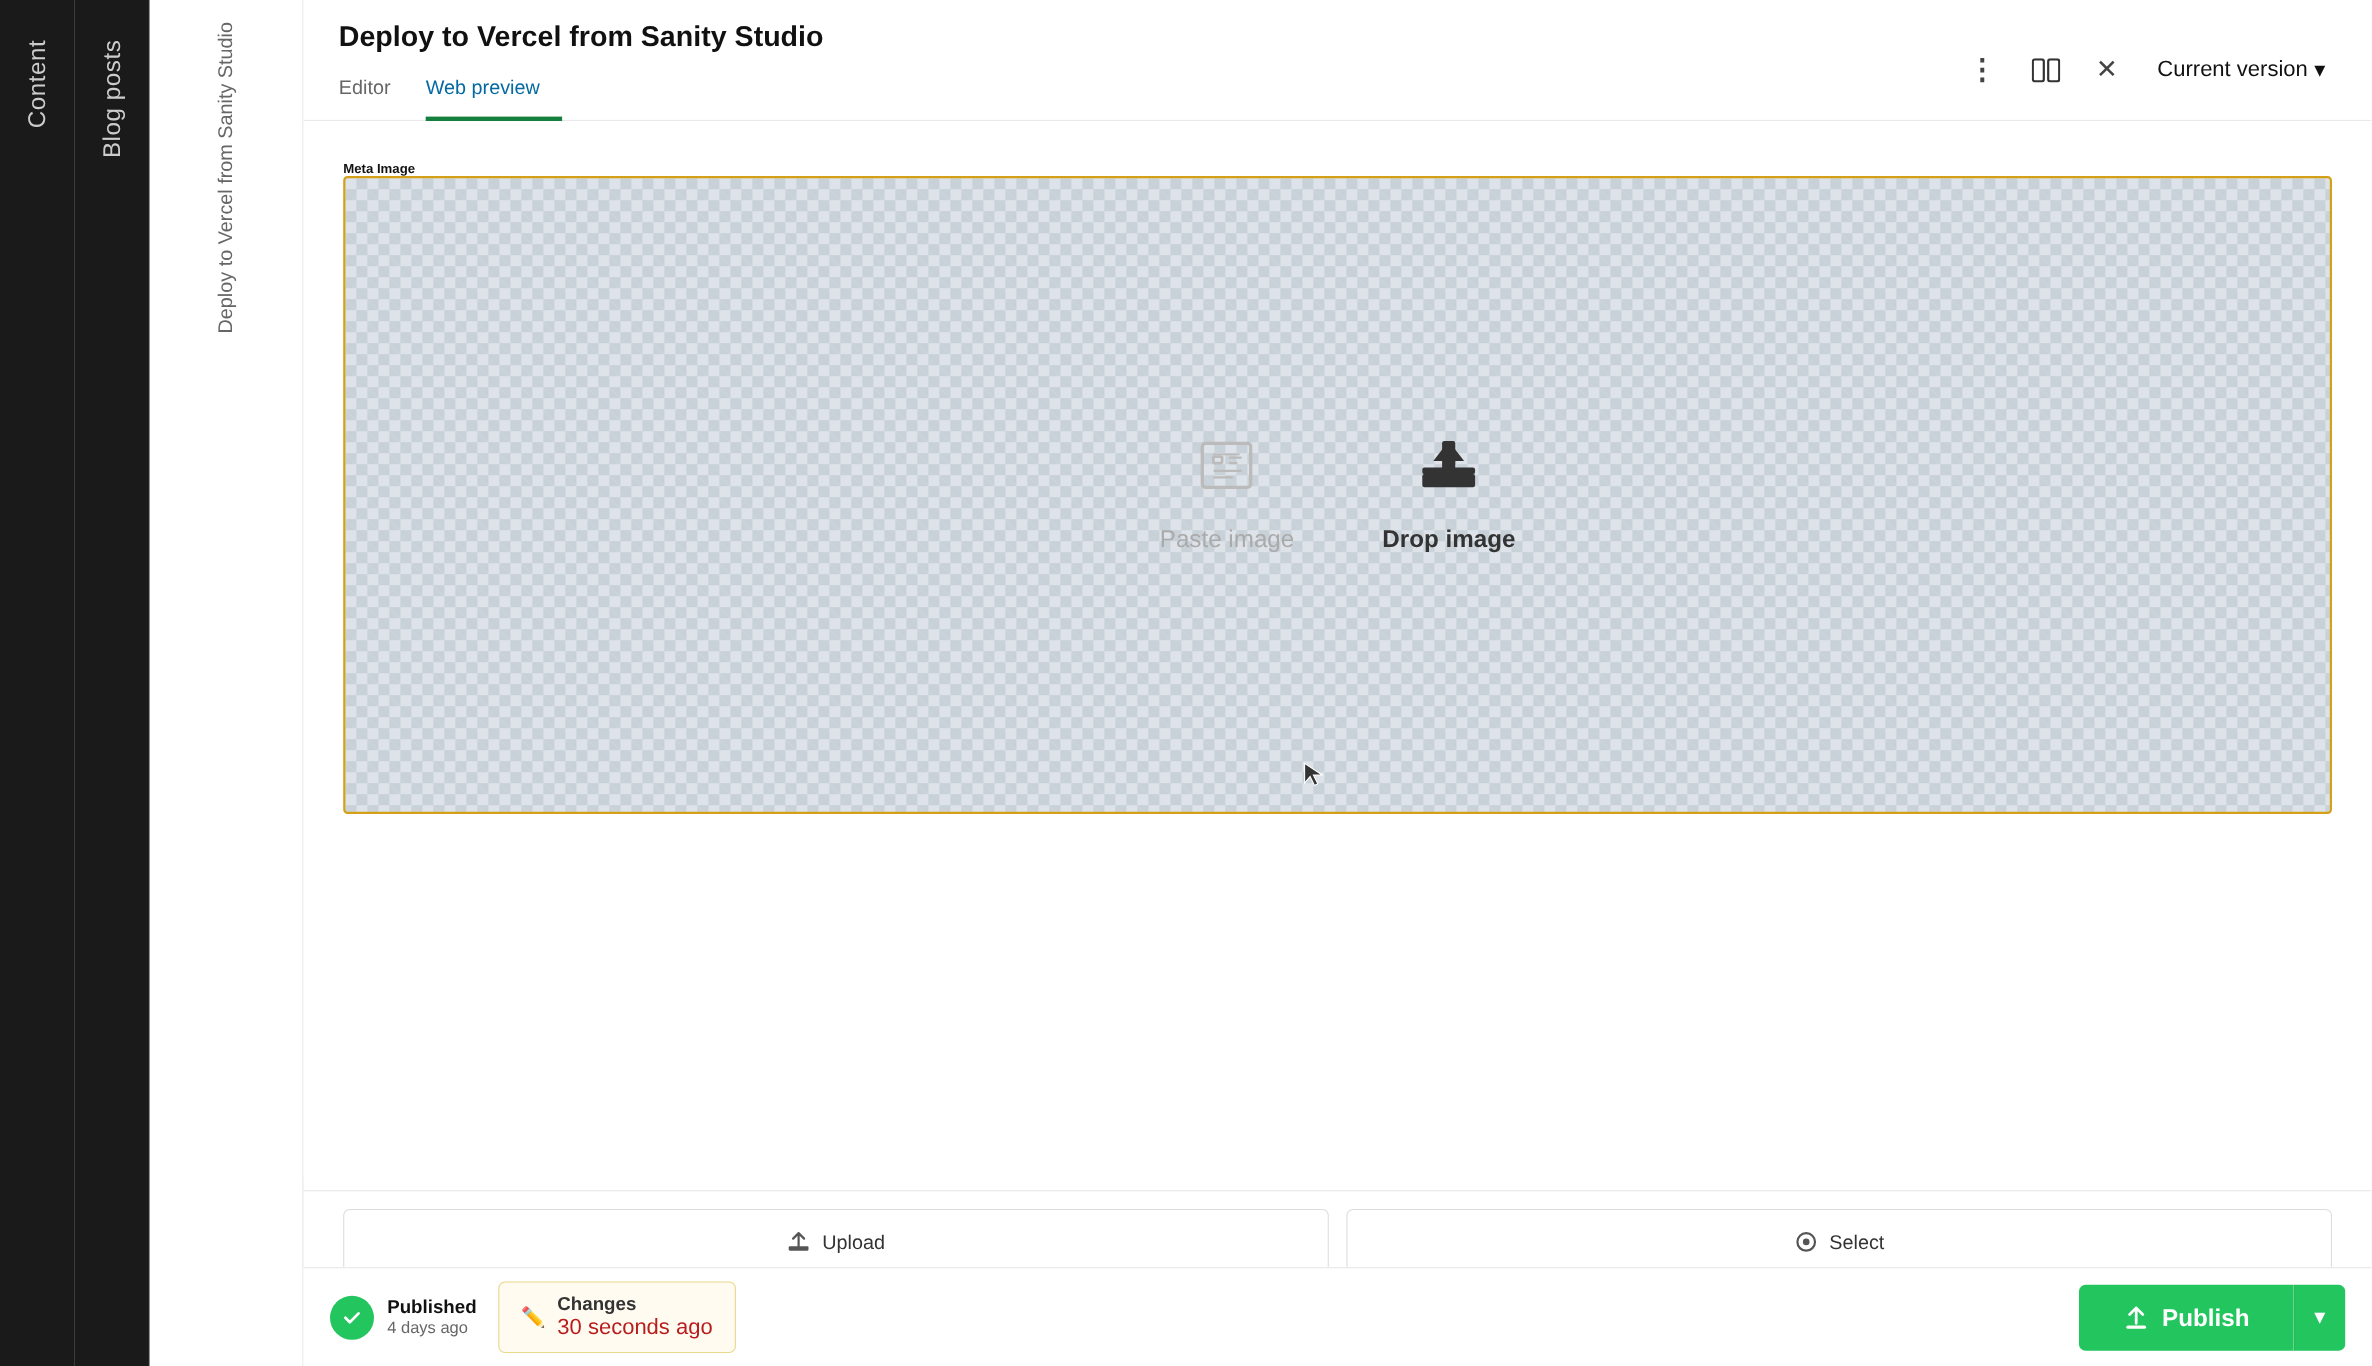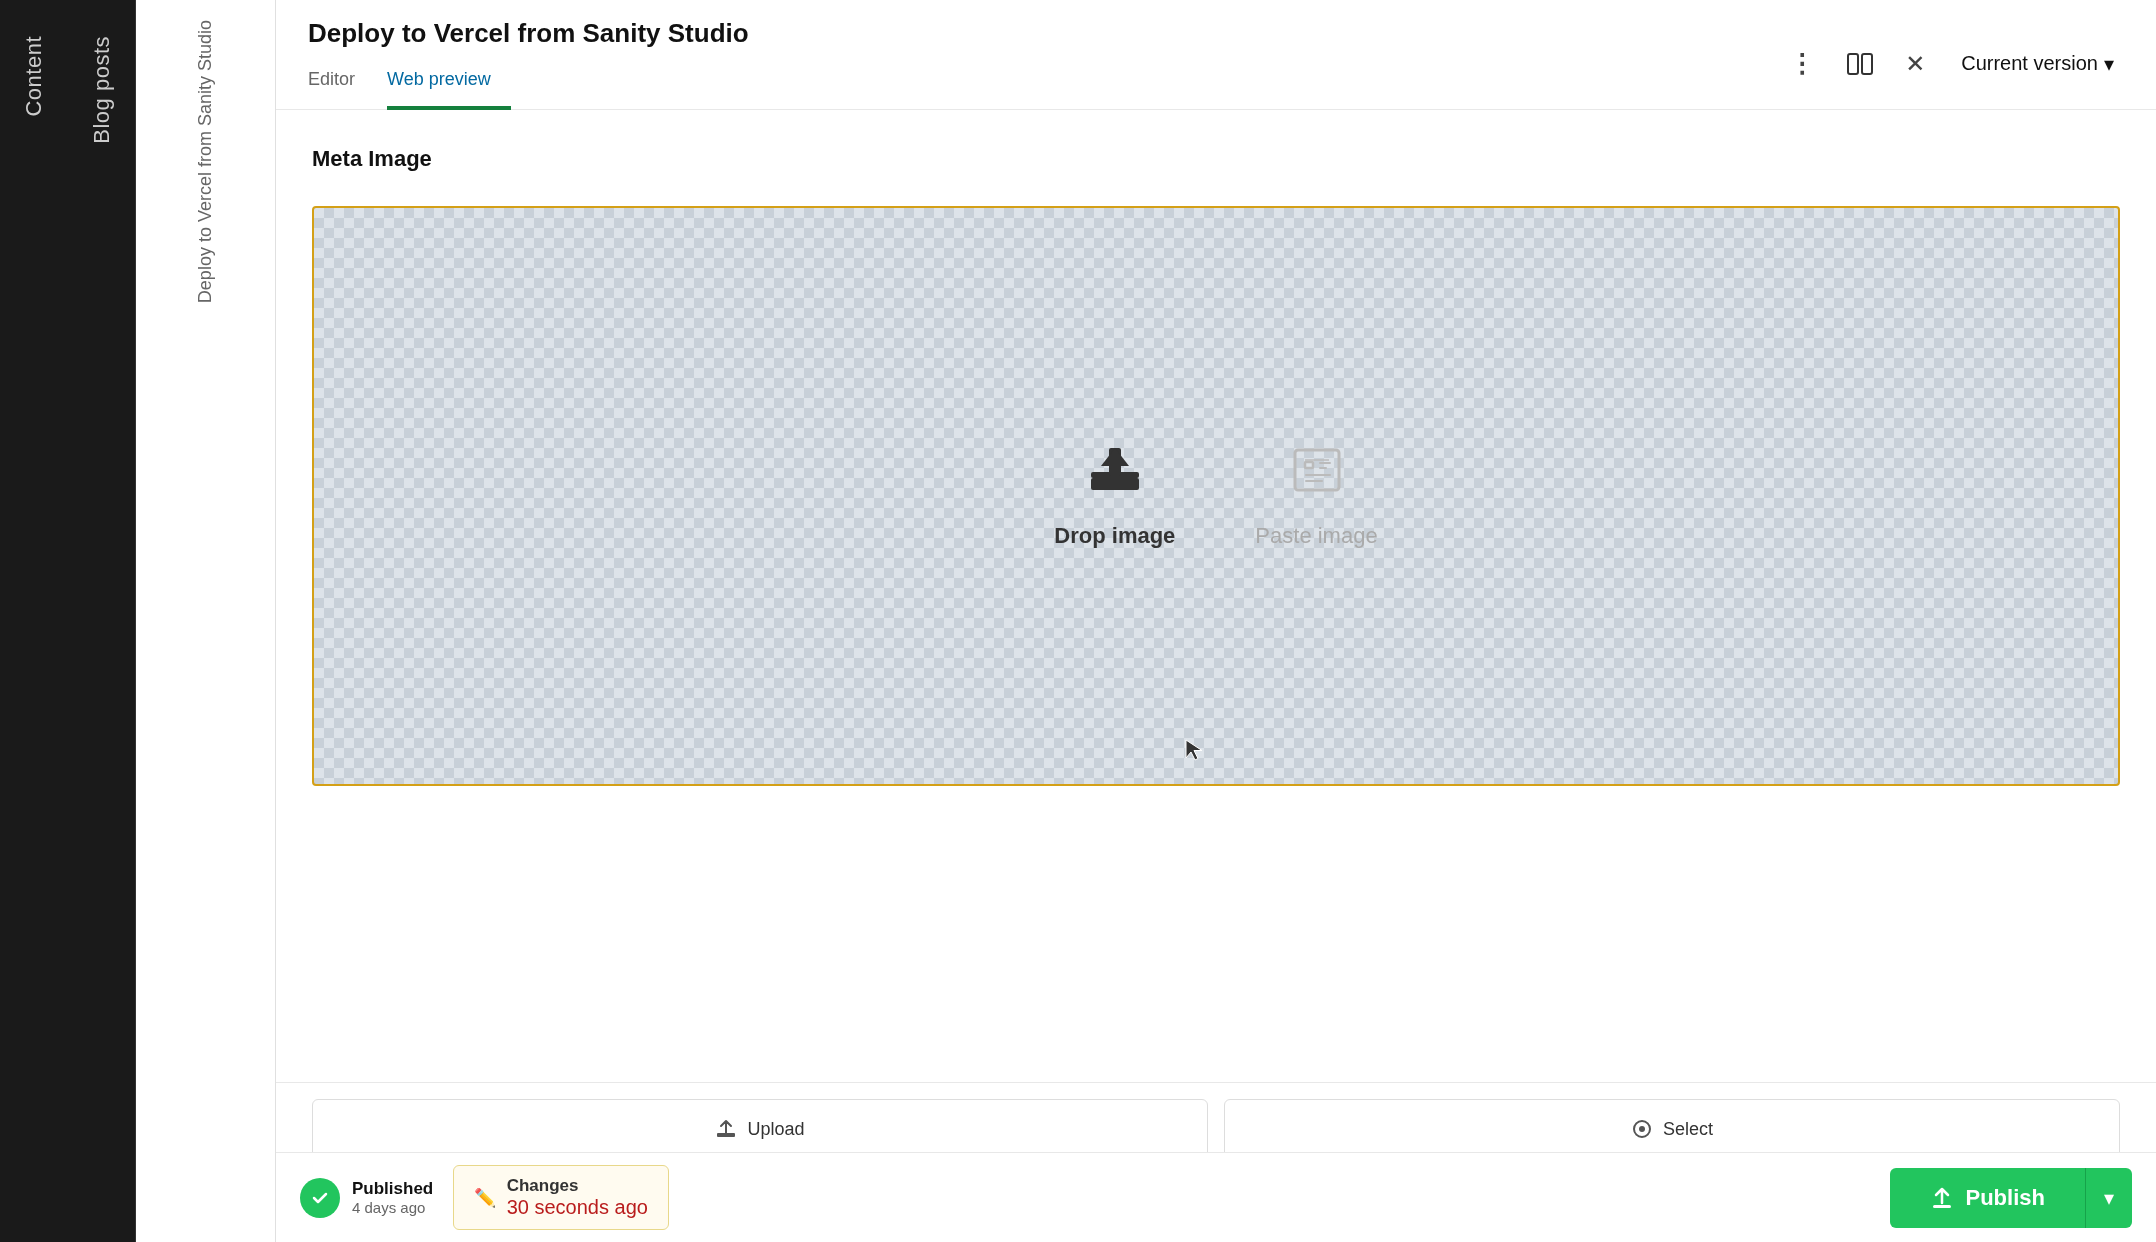--- a/index.html
+++ b/index.html
@@ -157,24 +157,24 @@
 
     
     .content-area {
       flex: 1;
       padding: 36px 36px 0 36px;
       overflow-y: auto;
       background: #fff;
     }
 
     .field-label {
-      font-size: 22px;
+      font-size: 12px;
       font-weight: 600;
       color: #111;
-      margin-bottom: 34px;
+      margin-bottom: 0;
     }
 
     
     .image-drop-zone {
       width: 100%;
       height: 580px;
       border: 2px solid #d4a017;
       border-radius: 4px;
       background-image:
         linear-gradient(45deg, #c8d0d8 25%, transparent 25%),
@@ -413,44 +413,44 @@
       </div>
     </div>
   </div>
 
   <div class="content-area">
     <div class="field-label">Meta Image</div>
 
     <div class="image-drop-zone">
 
       <div class="drop-action">
-        <div class="drop-action-icon">
-          <svg width="56" height="52" viewBox="0 0 56 52" fill="none" xmlns="http://www.w3.org/2000/svg">
-            <rect x="4" y="28" width="48" height="6" rx="2" fill="#333"></rect>
-            <rect x="4" y="34" width="48" height="12" rx="2" fill="#333"></rect>
-            <rect x="22" y="4" width="12" height="28" rx="2" fill="#333"></rect>
-            <polygon points="28,4 14,22 42,22" fill="#333"></polygon>
-          </svg>
-        </div>
-        <span class="drop-action-label">Drop image</span>
-      </div>
-
-      <div class="drop-action">
         <div class="paste-action-icon">
           <svg width="56" height="52" viewBox="0 0 56 52" fill="none" xmlns="http://www.w3.org/2000/svg">
             <rect x="6" y="6" width="44" height="40" rx="3" stroke="#bbb" stroke-width="3" fill="none"></rect>
             <rect x="16" y="18" width="8" height="6" rx="1" stroke="#bbb" stroke-width="2.5" fill="none"></rect>
             <rect x="30" y="18" width="12" height="2" rx="1" fill="#bbb"></rect>
             <rect x="30" y="23" width="8" height="2" rx="1" fill="#bbb"></rect>
             <rect x="16" y="30" width="26" height="2" rx="1" fill="#bbb"></rect>
             <rect x="16" y="36" width="18" height="2" rx="1" fill="#bbb"></rect>
             <line x1="16" y1="16" x2="40" y2="16" stroke="#bbb" stroke-width="1.5"></line>
           </svg>
         </div>
         <span class="paste-action-label">Paste image</span>
+      </div>
+
+      <div class="drop-action">
+        <div class="drop-action-icon">
+          <svg width="56" height="52" viewBox="0 0 56 52" fill="none" xmlns="http://www.w3.org/2000/svg">
+            <rect x="4" y="28" width="48" height="6" rx="2" fill="#333"></rect>
+            <rect x="4" y="34" width="48" height="12" rx="2" fill="#333"></rect>
+            <rect x="22" y="4" width="12" height="28" rx="2" fill="#333"></rect>
+            <polygon points="28,4 14,22 42,22" fill="#333"></polygon>
+          </svg>
+        </div>
+        <span class="drop-action-label">Drop image</span>
       </div>
 
       <div style="position:absolute; left:870px; top:530px; pointer-events:none;">
         <svg width="20" height="24" viewBox="0 0 20 24" fill="none">
           <path d="M2 2L2 20L7 14L11 22L14 20.5L10 12.5L18 12.5Z" fill="#333" stroke="#fff" stroke-width="1"></path>
         </svg>
       </div>
     </div>
   </div>
 

